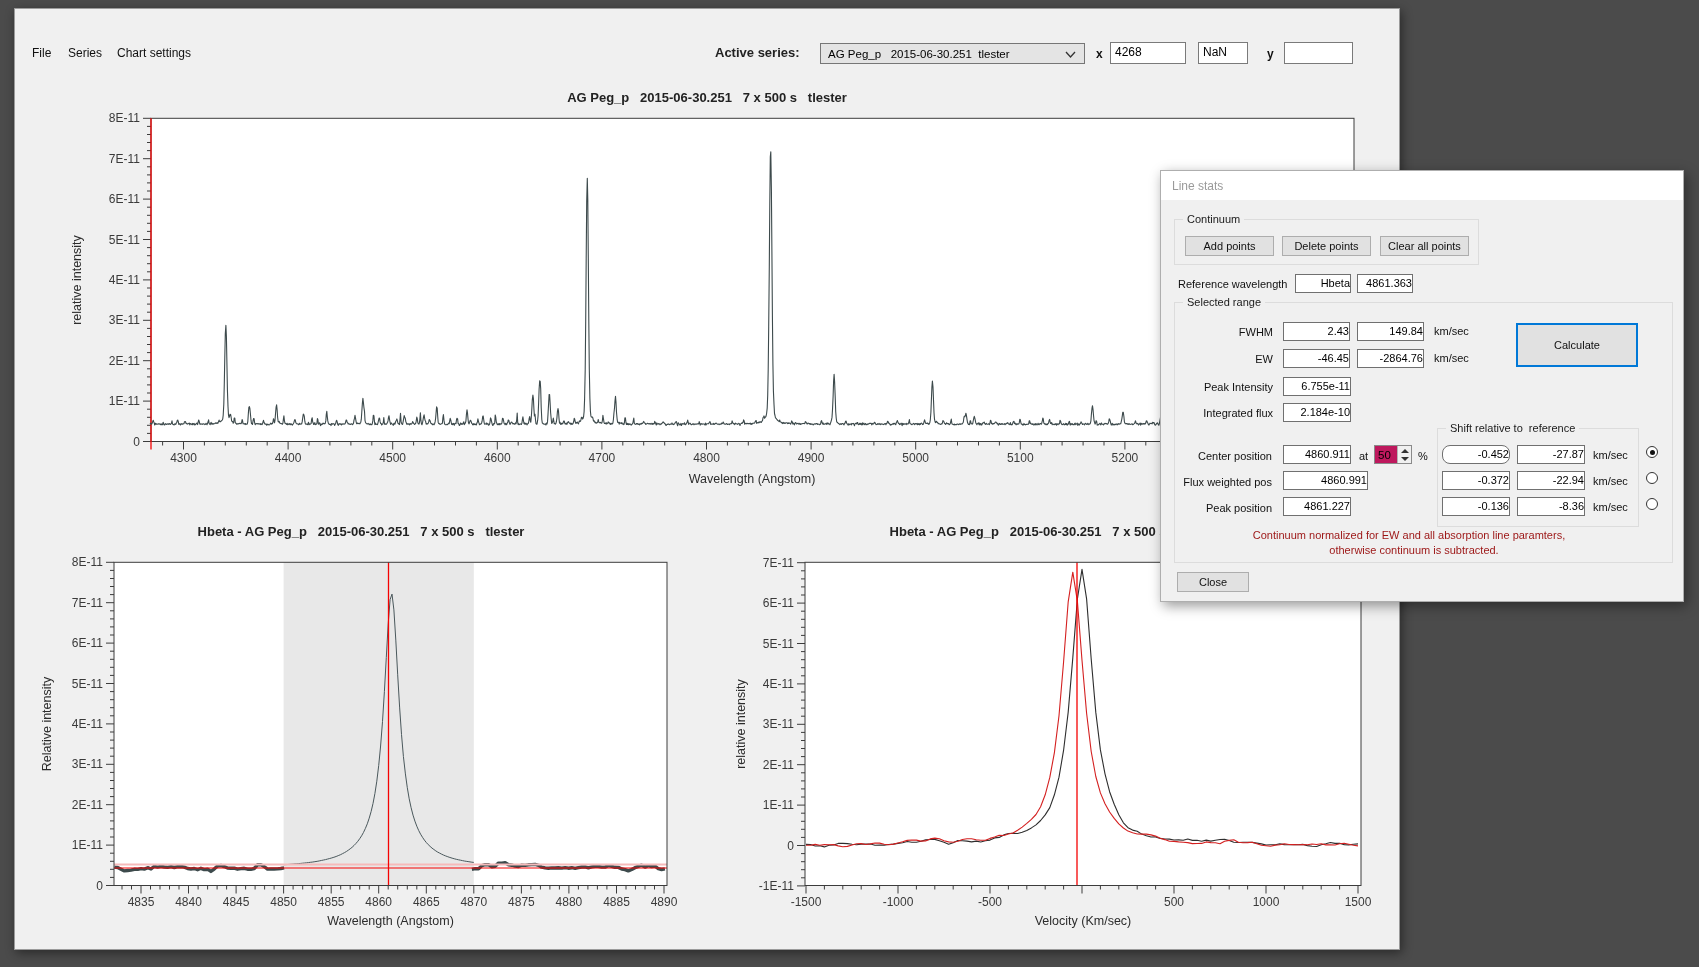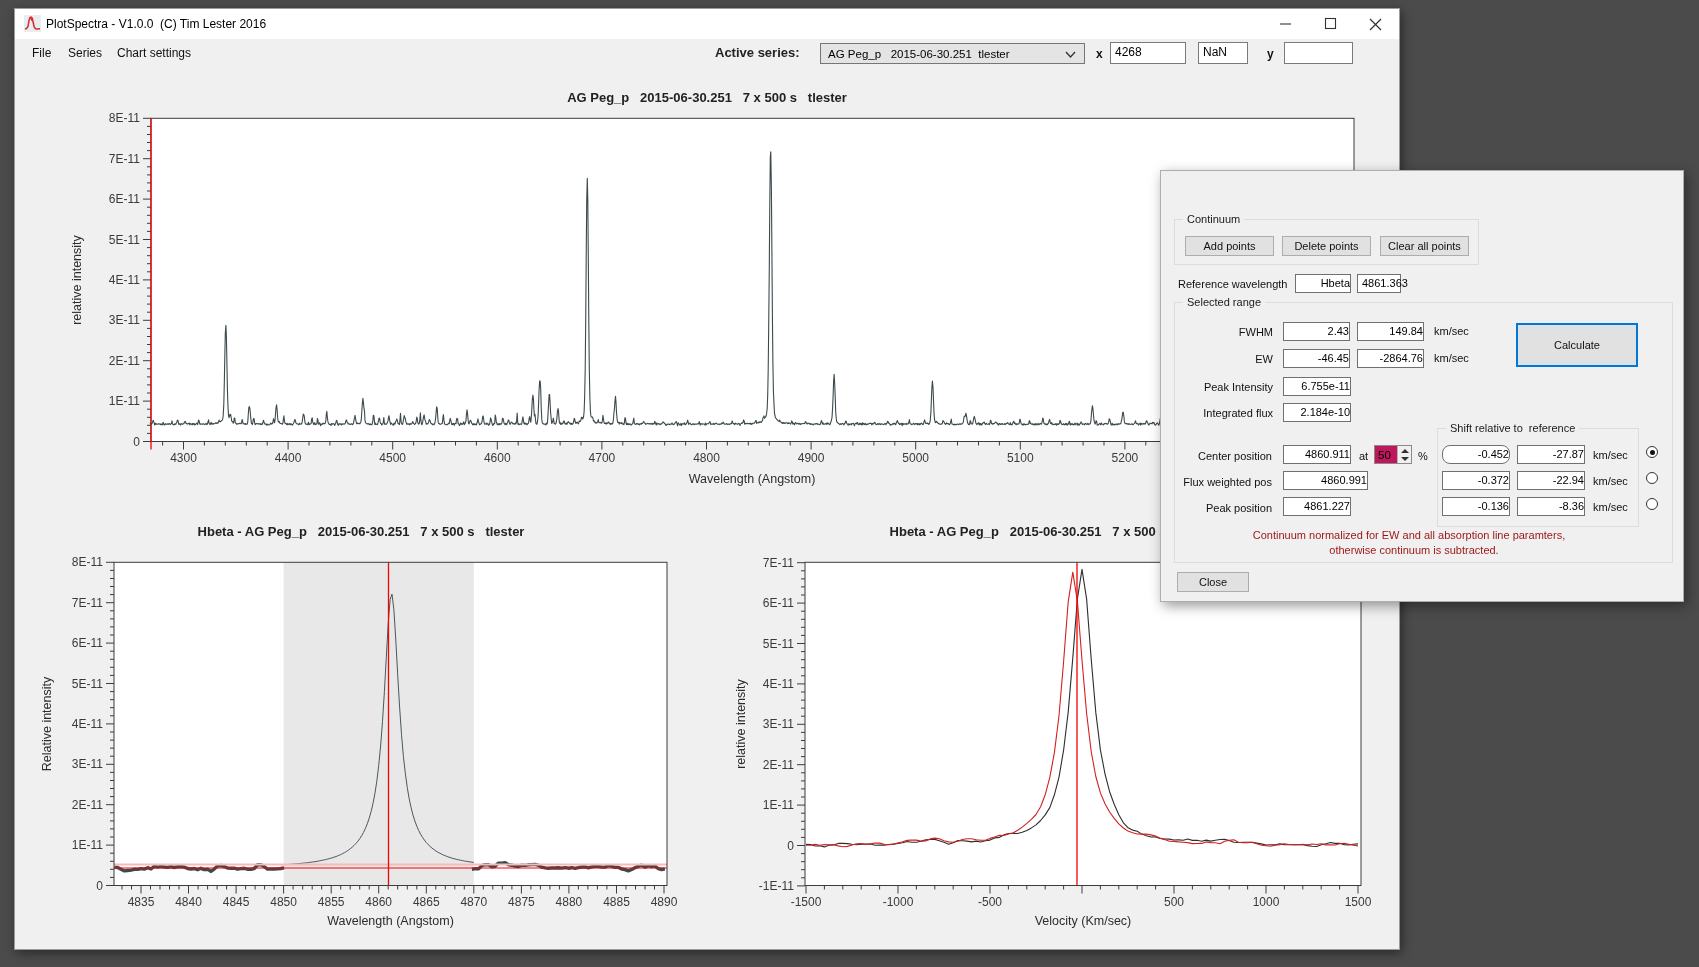--- a/index.html
+++ b/index.html
@@ -27,36 +27,20 @@
 text-align:center;line-height:18px;}
 .dtx{position:absolute;background:#fff;border:1px solid #707070;font-size:11px;color:#000;
 padding:2px 0 0 4px;text-align:right;}
 .dlb{position:absolute;font-size:11px;color:#111;text-align:right;}
 .dfl{position:absolute;font-size:11px;color:#111;}
 .rad{position:absolute;width:12px;height:12px;border:1.5px solid #333;border-radius:50%;background:#fff;}
 .rad.on:after{content:"";position:absolute;left:2.5px;top:2.5px;width:5px;height:5px;border-radius:50%;background:#111;}
 .redtx{position:absolute;font-size:11px;color:#9c1515;text-align:center;width:100%;}
 </style></head><body>
 <div id="win">
- <div id="tbar">
-  <svg id="ticon" width="17" height="17" style="left:9px;top:6px;">
-    <polyline points="1,14 2.5,13.5 4,11.5 5,5.5 6,2.5 7,2 7.6,4.5 8.3,3.5 9.2,7.5 10.2,12 11.5,13.8 13,14 16,13.8" fill="none" stroke="#dc2828" stroke-width="1.5"></polyline>
-  </svg>
-  <div id="ttext">PlotSpectra - V1.0.0&nbsp; (C) Tim Lester 2016</div>
-  <svg class="wbtn" style="left:1248px;" width="45" height="30">
-        <line x1="17" y1="15" x2="28" y2="15" stroke="#333" stroke-width="1.1"></line>
-      </svg>
-  <svg class="wbtn" style="left:1293px;" width="45" height="30">
-        <rect x="17.5" y="9.5" width="10" height="10" fill="none" stroke="#333" stroke-width="1.1"></rect>
-      </svg>
-  <svg class="wbtn" style="left:1338px;" width="45" height="30">
-        <line x1="17" y1="10" x2="28" y2="21" stroke="#333" stroke-width="1.2"></line>
-        <line x1="28" y1="10" x2="17" y2="21" stroke="#333" stroke-width="1.2"></line>
-      </svg>
- </div>
  <div id="menu">
   <span class="mi" style="left:17px;">File</span>
   <span class="mi" style="left:53px;">Series</span>
   <span class="mi" style="left:102px;">Chart settings</span>
   <span class="mi" style="left:700px;top:6px;font-size:13px;font-weight:bold;color:#222;">Active series:</span>
   <div style="position:absolute;left:805px;top:4px;width:265px;height:21px;background:#e4e4e4;border:1px solid #767676;">
     <span style="position:absolute;left:7px;top:4px;font-size:11.5px;color:#000;">AG Peg_p&nbsp;&nbsp;&nbsp;2015-06-30.251&nbsp; tlester</span>
     <svg width="12" height="8" style="position:absolute;right:7px;top:7px;">
           <polyline points="1,1 5.5,6 10,1" fill="none" stroke="#333" stroke-width="1.3"></polyline>
         </svg>
@@ -420,29 +404,32 @@
 <line x1="595.8" y1="385.5" x2="595.8" y2="389.5" stroke="#3c3c3c" stroke-width="1"></line>
 <line x1="614.2" y1="385.5" x2="614.2" y2="389.5" stroke="#3c3c3c" stroke-width="1"></line>
 <line x1="632.6" y1="385.5" x2="632.6" y2="389.5" stroke="#3c3c3c" stroke-width="1"></line>
 <line x1="651.0" y1="385.5" x2="651.0" y2="393.5" stroke="#3c3c3c" stroke-width="1"></line>
 <text x="651.0" y="405.5" text-anchor="middle" class="tk">1500</text>
 <text x="346.0" y="36.0" text-anchor="middle" class="ttl">Hbeta - AG Peg_p&nbsp;&nbsp;&nbsp;2015-06-30.251&nbsp;&nbsp;&nbsp;7 x 500 s&nbsp;&nbsp;&nbsp;tlester</text>
 <text x="376.0" y="425.0" text-anchor="middle" class="axl">Velocity (Km/sec)</text>
 <text x="38.0" y="224.0" text-anchor="middle" class="axl" transform="rotate(-90 38.0 224.0)">relative intensity</text>
 </svg>
 <div id="dlg">
+ <div class="cap">
+      <span>Line stats</span>
+    </div>
  <div class="grp" style="left:13px;top:48px;width:305px;height:46px;">
       <span>Continuum</span>
     </div>
  <div class="btn" style="left:24px;top:65px;width:89px;height:20px;">Add points</div>
  <div class="btn" style="left:121px;top:65px;width:89px;height:20px;">Delete points</div>
  <div class="btn" style="left:219px;top:65px;width:89px;height:20px;">Clear all points</div>
  <div class="dfl" style="left:17px;top:107px;">Reference wavelength</div>
  <div class="dtx" style="left:134px;top:103px;width:56px;height:19px;">Hbeta</div>
- <div class="dtx" style="left:196px;top:103px;width:44px;height:19px;">4861.363</div>
+ <div class="dtx" style="left:196px;top:103px;width:56px;height:19px;">4861.363</div>
  <div class="grp" style="left:13px;top:131px;width:499px;height:261px;">
       <span>Selected range</span>
     </div>
  <div class="dlb" style="left:32px;top:155px;width:80px;">FWHM</div>
  <div class="dtx" style="left:122px;top:151px;width:67px;height:19px;">2.43</div>
  <div class="dtx" style="left:196px;top:151px;width:67px;height:19px;">149.84</div>
  <div class="dfl" style="left:273px;top:154px;">km/sec</div>
  <div class="dlb" style="left:32px;top:182px;width:80px;">EW</div>
  <div class="dtx" style="left:122px;top:178px;width:67px;height:19px;">-46.45</div>
  <div class="dtx" style="left:196px;top:178px;width:67px;height:19px;">-2864.76</div>

